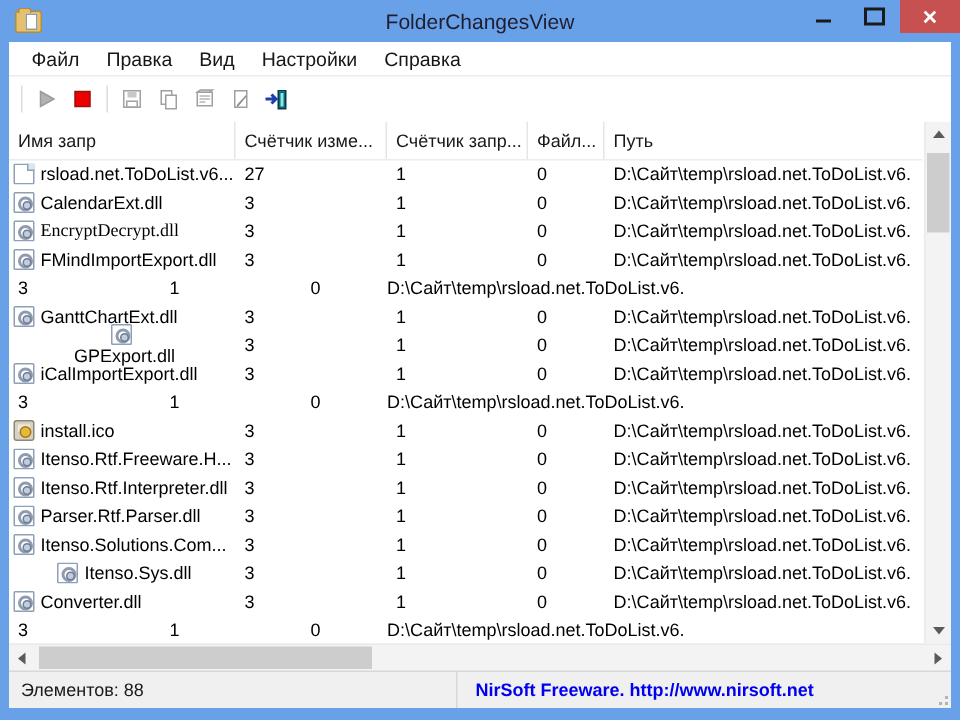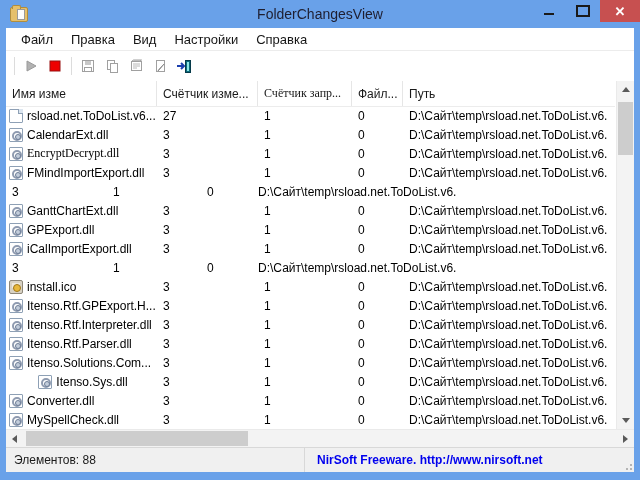--- a/index.html
+++ b/index.html
@@ -154,23 +154,23 @@
             <path d="M1 8 h6 M5 5 l3 3 l-3 3" stroke="#1b3fae" stroke-width="2" fill="none"></path>
             <rect x="9.5" y="2.5" width="5" height="12" fill="#27c0c0" stroke="#063a4a"></rect>
             <rect x="10.5" y="3.5" width="3" height="10" fill="#8fe6e6" stroke="#0a6a7a"></rect>
           </svg>
       </div>
     </div>
 
     <div class="listarea">
       <div class="listviewport">
         <div class="hdr" id="hdr">
-            <div class="hdr-cell" style="width: 151px;">Имя изме</div>
+            <div class="hdr-cell" style="width: 151px;">Имя запр</div>
             <div class="hdr-cell" style="width: 101px;">Счётчик изме...</div>
-            <div class="hdr-cell" style="width: 94px; font-family: Liberation Serif, serif;">Счётчик запр...</div>
+            <div class="hdr-cell" style="width: 94px;">Счётчик запр...</div>
             <div class="hdr-cell" style="width: 51px;">Файл...</div>
             <div class="hdr-cell last">Путь</div>
           </div>
         <div class="rows" id="rows">
             <div class="row">
     <span class="cell name" style="width: 151px;">
                 <span class="fileicon icon-doc"></span>
                 <span class="fname">rsload.net.ToDoList.v6...</span>
               </span>
     <span class="cell c1" style="width: 101px;">27</span>
@@ -218,21 +218,21 @@
     <span class="cell name" style="width: 151px;">
                 <span class="fileicon icon-dll"></span>
                 <span class="fname">GanttChartExt.dll</span>
               </span>
     <span class="cell c1" style="width: 101px;">3</span>
     <span class="cell c2" style="width: 94px;">1</span>
     <span class="cell c3" style="width: 51px;">0</span>
     <span class="cell path">D:\Сайт\temp\rsload.net.ToDoList.v6.</span>
   </div>
             <div class="row">
-    <span class="cell name" style="width: 151px;">
+    <span class="cell name" style="width: 151px; flex-direction: column;">
                 <span class="fileicon icon-dll"></span>
                 <span class="fname">GPExport.dll</span>
               </span>
     <span class="cell c1" style="width: 101px;">3</span>
     <span class="cell c2" style="width: 94px;">1</span>
     <span class="cell c3" style="width: 51px;">0</span>
     <span class="cell path">D:\Сайт\temp\rsload.net.ToDoList.v6.</span>
   </div>
             <div class="row">
     <span class="cell name" style="width: 151px;">
@@ -256,41 +256,41 @@
                 <span class="fname">install.ico</span>
               </span>
     <span class="cell c1" style="width: 101px;">3</span>
     <span class="cell c2" style="width: 94px;">1</span>
     <span class="cell c3" style="width: 51px;">0</span>
     <span class="cell path">D:\Сайт\temp\rsload.net.ToDoList.v6.</span>
   </div>
             <div class="row">
     <span class="cell name" style="width: 151px;">
                 <span class="fileicon icon-dll"></span>
-                <span class="fname">Itenso.Rtf.GPExport.H...</span>
+                <span class="fname">Itenso.Rtf.Freeware.H...</span>
               </span>
     <span class="cell c1" style="width: 101px;">3</span>
     <span class="cell c2" style="width: 94px;">1</span>
     <span class="cell c3" style="width: 51px;">0</span>
     <span class="cell path">D:\Сайт\temp\rsload.net.ToDoList.v6.</span>
   </div>
             <div class="row">
     <span class="cell name" style="width: 151px;">
                 <span class="fileicon icon-dll"></span>
                 <span class="fname">Itenso.Rtf.Interpreter.dll</span>
               </span>
     <span class="cell c1" style="width: 101px;">3</span>
     <span class="cell c2" style="width: 94px;">1</span>
     <span class="cell c3" style="width: 51px;">0</span>
     <span class="cell path">D:\Сайт\temp\rsload.net.ToDoList.v6.</span>
   </div>
             <div class="row">
     <span class="cell name" style="width: 151px;">
                 <span class="fileicon icon-dll"></span>
-                <span class="fname">Itenso.Rtf.Parser.dll</span>
+                <span class="fname">Parser.Rtf.Parser.dll</span>
               </span>
     <span class="cell c1" style="width: 101px;">3</span>
     <span class="cell c2" style="width: 94px;">1</span>
     <span class="cell c3" style="width: 51px;">0</span>
     <span class="cell path">D:\Сайт\temp\rsload.net.ToDoList.v6.</span>
   </div>
             <div class="row">
     <span class="cell name" style="width: 151px;">
                 <span class="fileicon icon-dll"></span>
                 <span class="fname">Itenso.Solutions.Com...</span>
@@ -314,24 +314,20 @@
     <span class="cell name" style="width: 151px;">
                 <span class="fileicon icon-dll"></span>
                 <span class="fname">Converter.dll</span>
               </span>
     <span class="cell c1" style="width: 101px;">3</span>
     <span class="cell c2" style="width: 94px;">1</span>
     <span class="cell c3" style="width: 51px;">0</span>
     <span class="cell path">D:\Сайт\temp\rsload.net.ToDoList.v6.</span>
   </div>
             <div class="row">
-    <span class="cell name" style="width: 151px;">
-                <span class="fileicon icon-dll"></span>
-                <span class="fname">MySpellCheck.dll</span>
-              </span>
     <span class="cell c1" style="width: 101px;">3</span>
     <span class="cell c2" style="width: 94px;">1</span>
     <span class="cell c3" style="width: 51px;">0</span>
     <span class="cell path">D:\Сайт\temp\rsload.net.ToDoList.v6.</span>
   </div>
           </div>
       </div>
       <div class="vscroll">
         <div class="vs-up">
             <div class="tri-up"></div>

